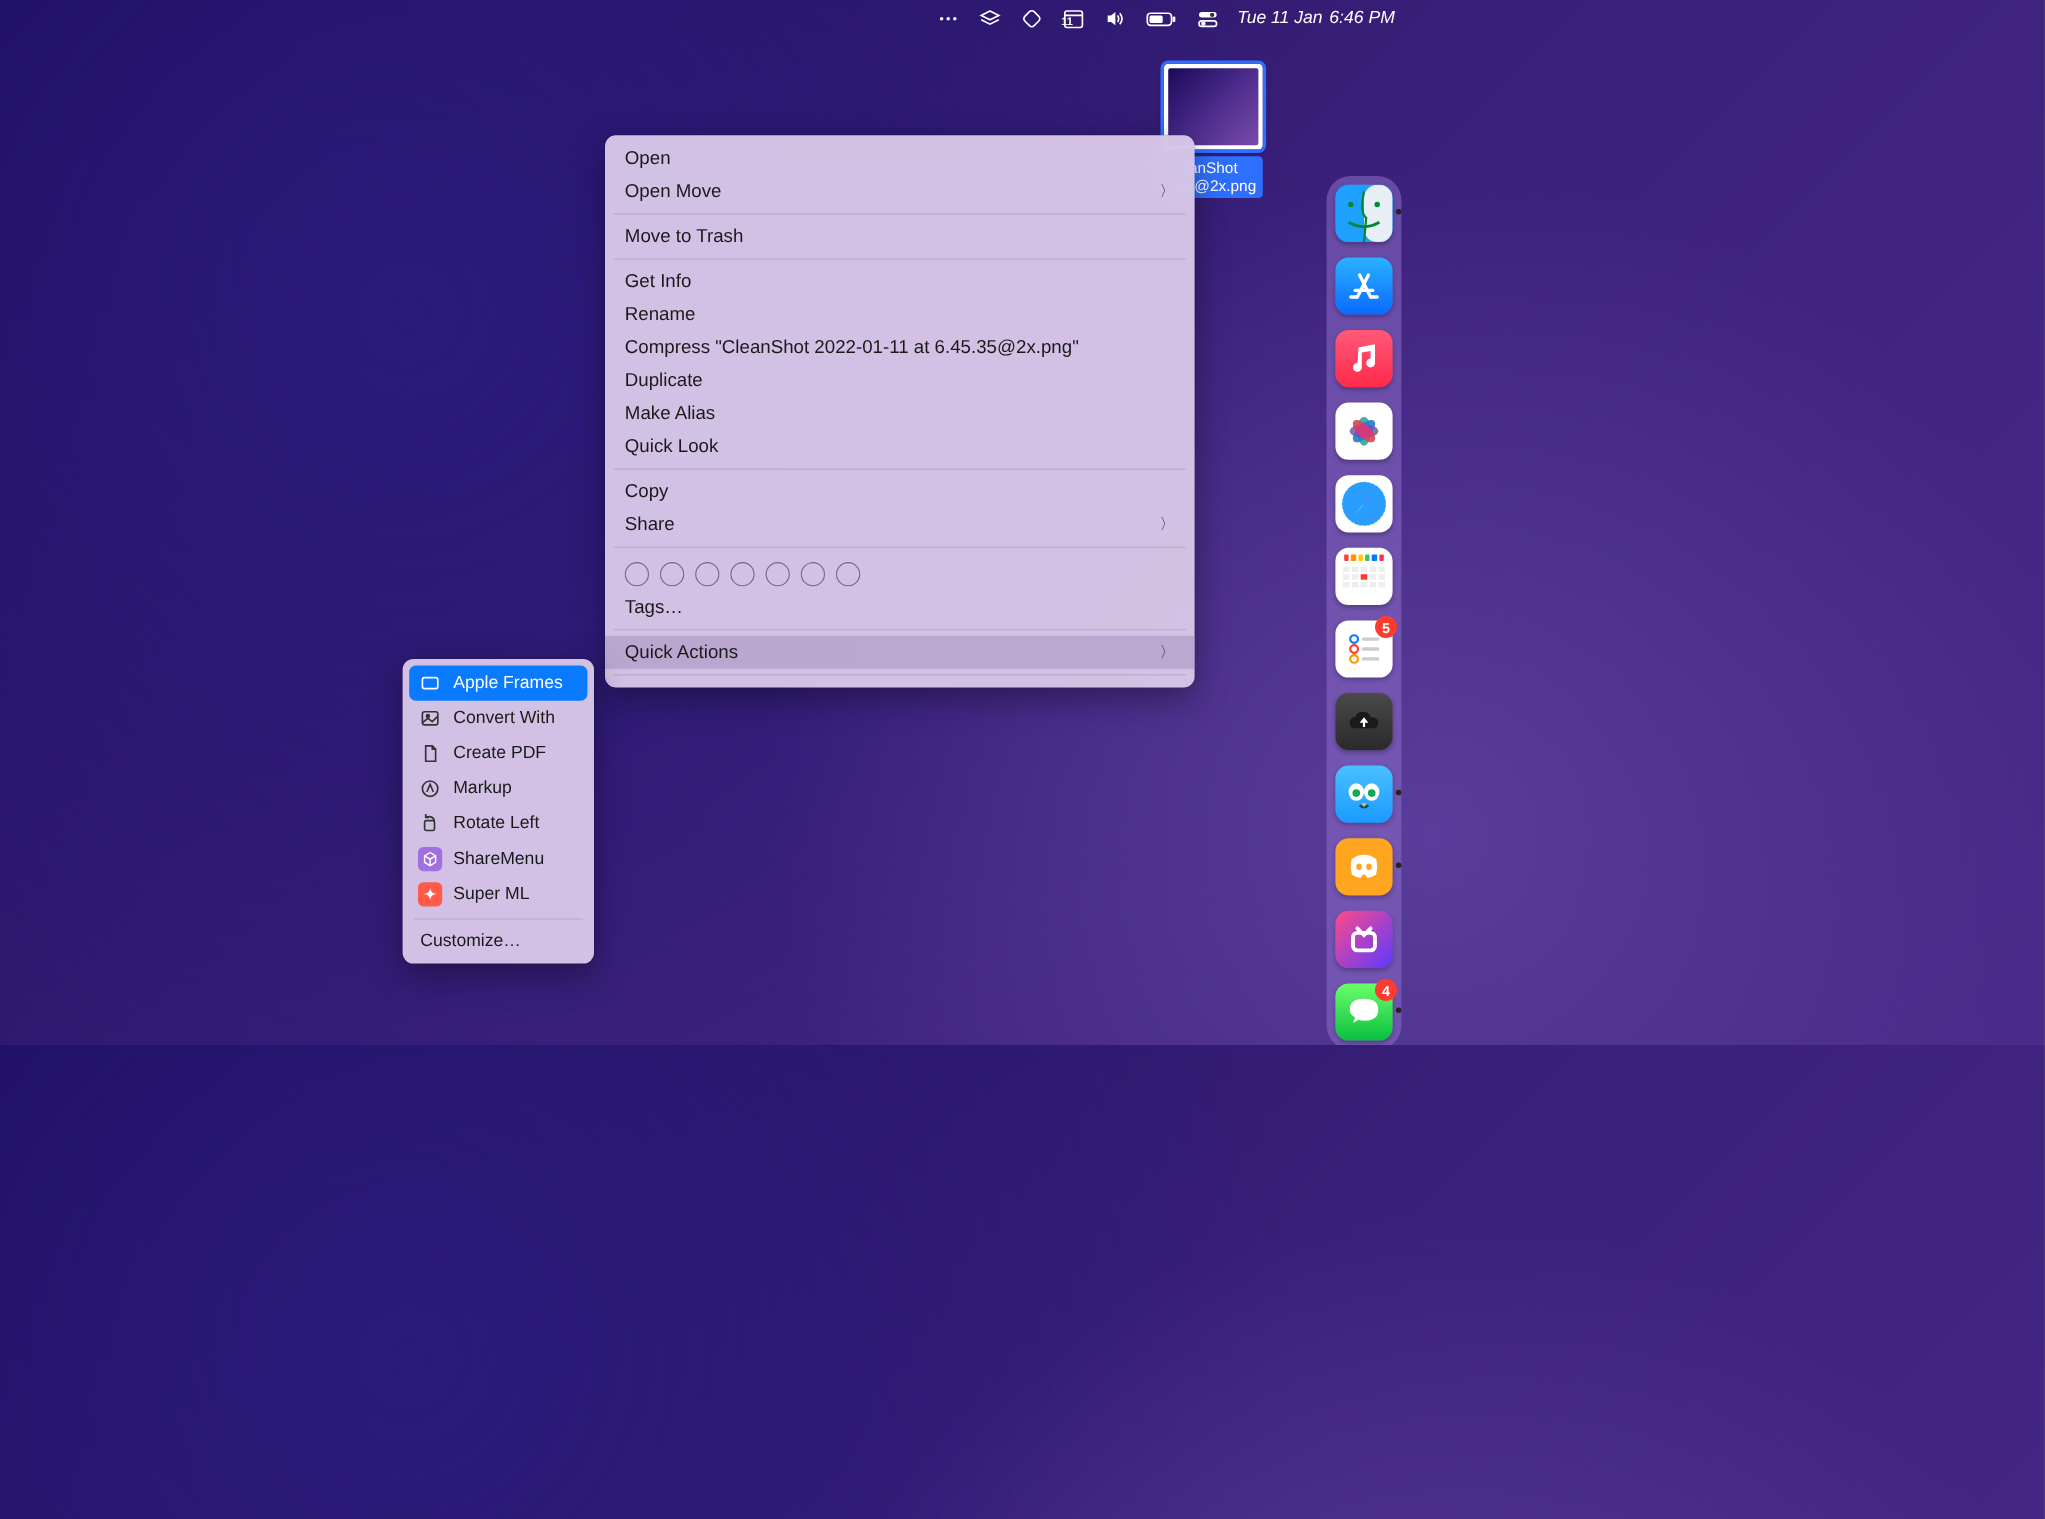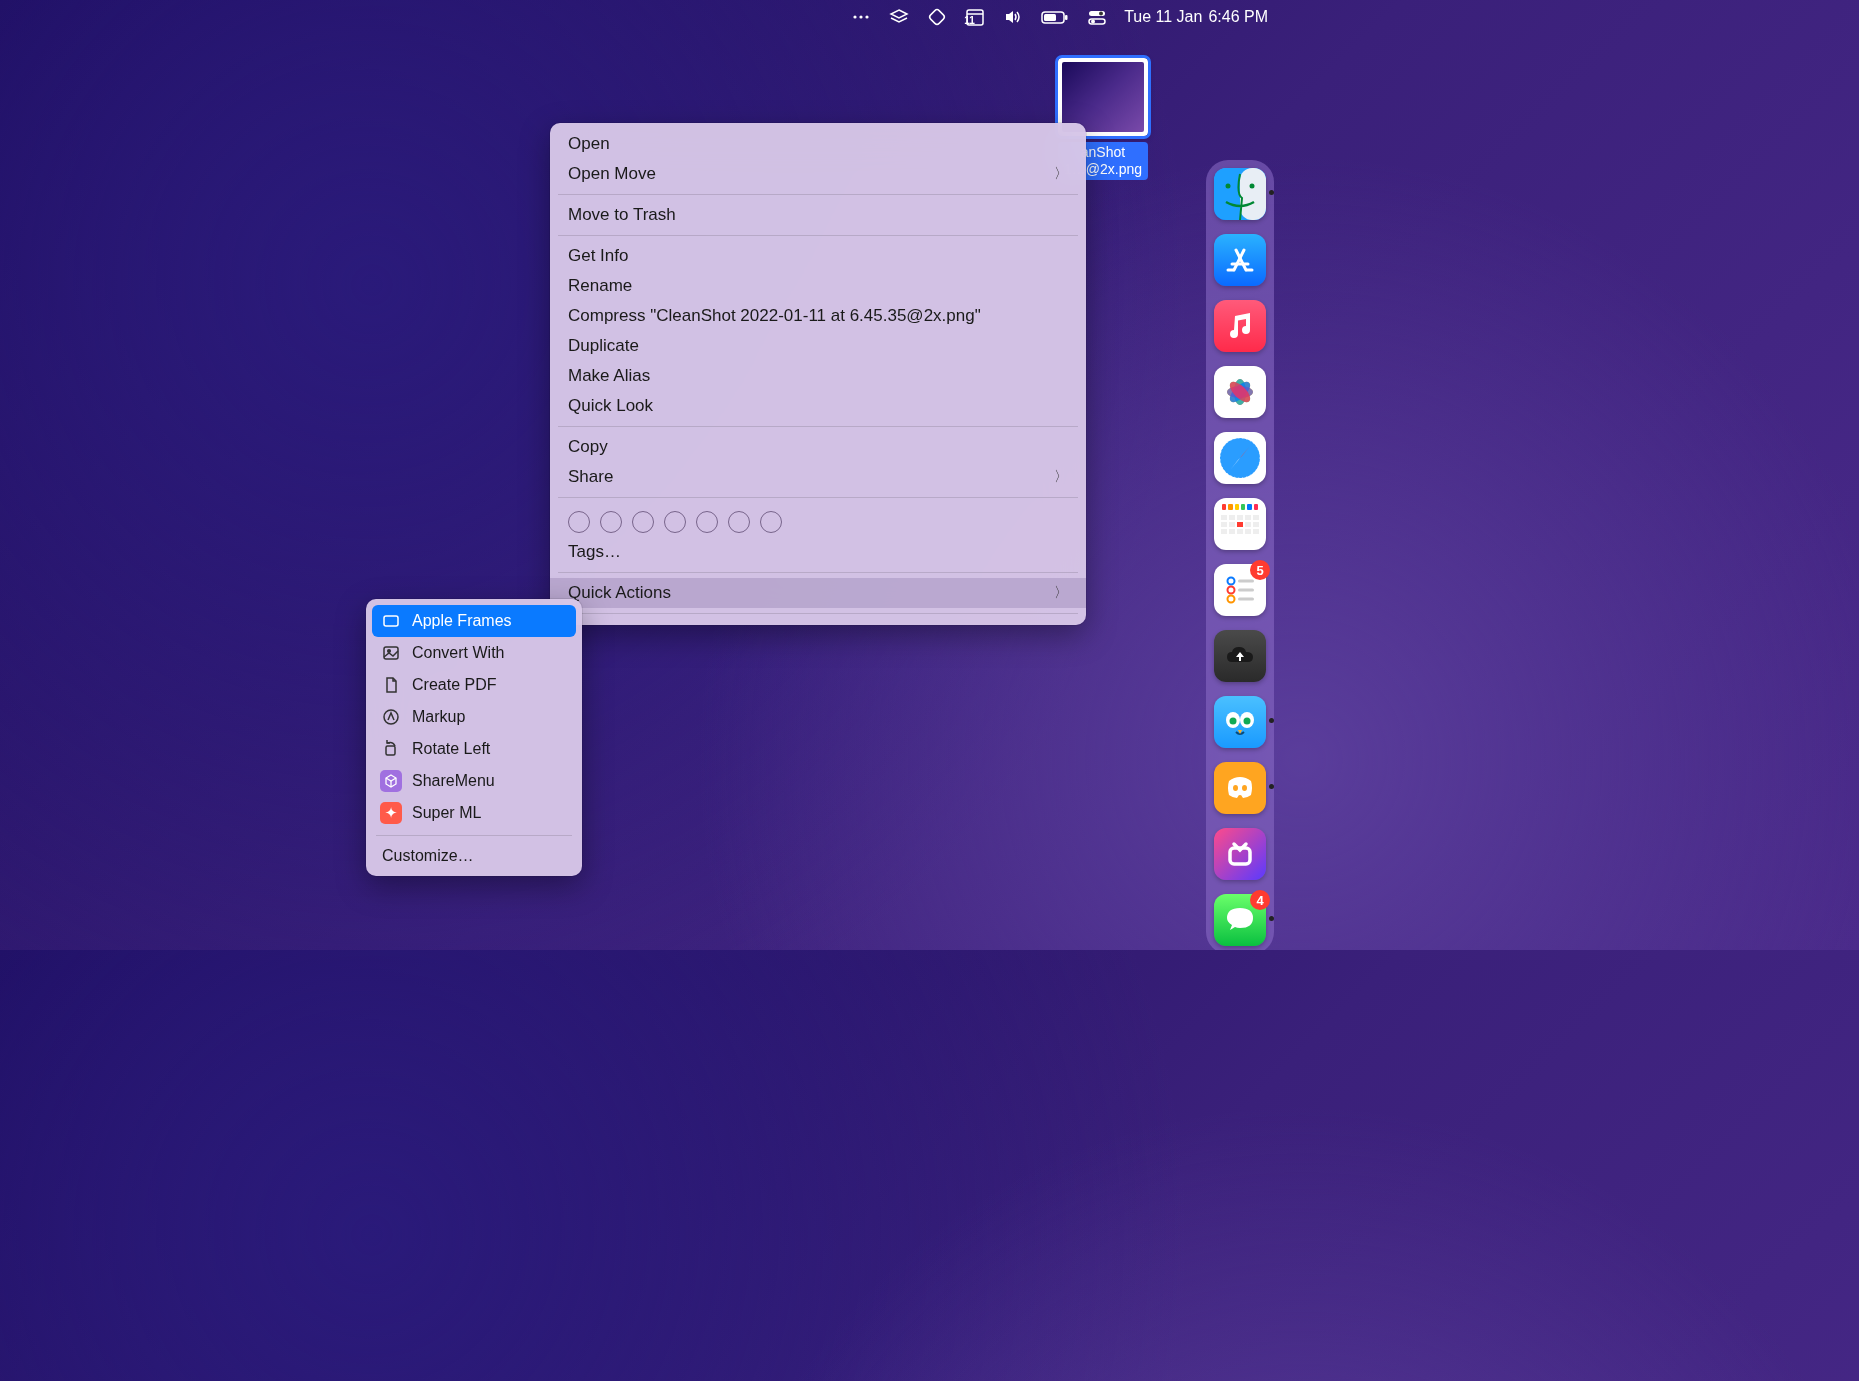--- a/index.html
+++ b/index.html
@@ -15,21 +15,21 @@
   }
 
   
   .menubar {
     position: absolute; top:0; left:0; right:0; height:34px;
     display:flex; align-items:center; justify-content:flex-end;
     padding-right:12px; gap:16px;
     color:white; font-size:16px; font-weight:500;
   }
   .menubar .icon { width:22px; height:22px; display:flex; align-items:center; justify-content:center; }
-  .clock { display:flex; gap:6px; align-items:center; }
+  .clock { display:flex; gap:6px; align-items:center;font-style:italic; }
 
   
   .desktop-icon {
     position:absolute; top:58px; left:1055px; width:96px;
     display:flex; flex-direction:column; align-items:center; gap:6px;
   }
   .thumb {
     width:90px; height:78px; background:white; border-radius:3px;
     padding:4px; display:flex; align-items:center; justify-content:center;
     box-shadow:0 2px 6px rgba(0,0,0,.3);
@@ -69,21 +69,21 @@
   .chev { font-size:14px; color:#3a3a3a; }
   .tags-row {
     display:flex; gap:10px; padding:8px 18px 4px;
   }
   .tag-dot {
     width:22px; height:22px; border-radius:50%;
     border:1.5px solid rgba(60,40,80,.6);
   }
 
   
-  #sub-menu { top:599px; left:366px; width:216px; padding:6px; }
+  #sub-menu { top:599px; left:366px; width:174px; padding:6px; }
   .sub-item {
     display:flex; align-items:center; gap:10px;
     padding:5px 8px; font-size:16px; border-radius:6px;
     color:#1a1a1a; cursor:default;
   }
   .sub-item.sel { background:#0a7aff; color:white; }
   .sub-item.sel .sicon svg, .sub-item.sel .sicon { color:white; }
   .sicon {
     width:22px; height:22px; display:flex; align-items:center; justify-content:center;
     font-size:15px;

